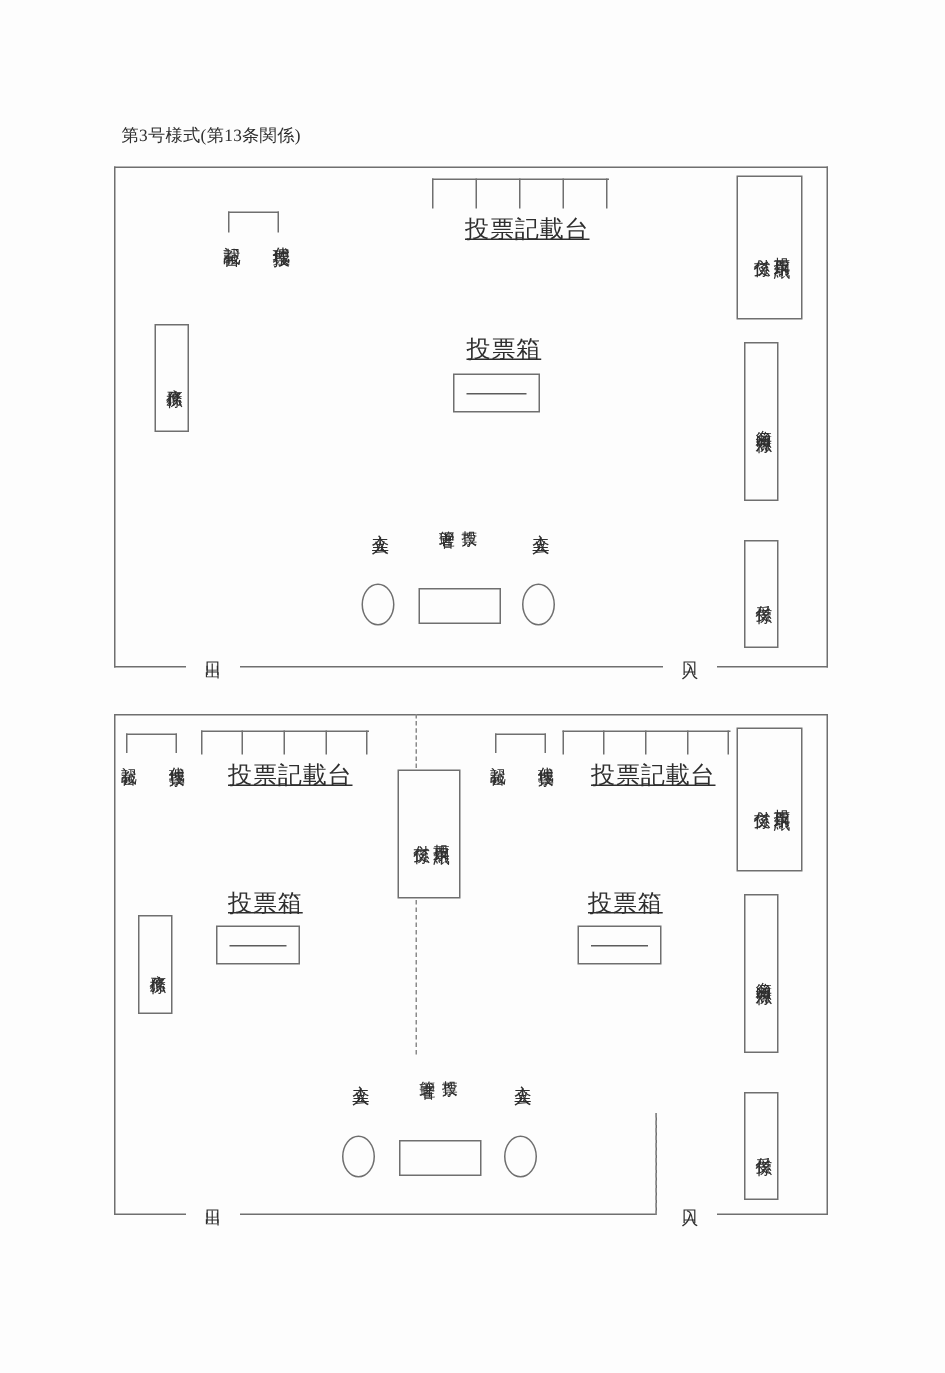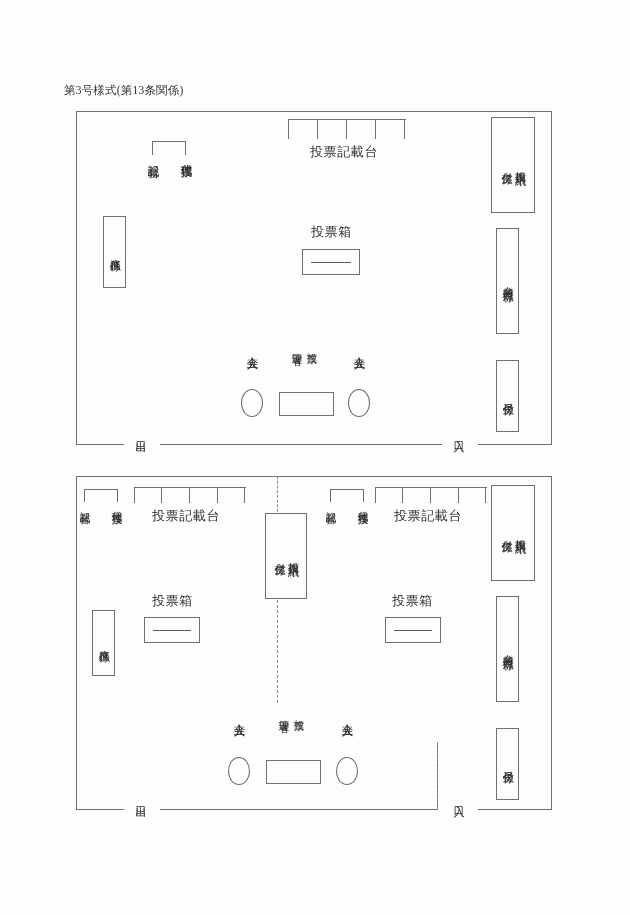--- a/index.html
+++ b/index.html
@@ -20,21 +20,21 @@
     position: absolute;
     left: 0; top: 0;
     width: 630px;
     height: 915px;
     background: #fdfdfd;
   }
 
   
   .form-title {
     position: absolute;
-    left: 64px;
+    left: 81px;
     top: 83px;
     font-size: 11.5px;
     letter-spacing: 0.2px;
     color: #2e2e2e;
     white-space: nowrap;
   }
 
   
   .diagram {
     position: absolute;
@@ -62,24 +62,25 @@
     writing-mode: vertical-rl;
     text-orientation: upright;
     font-size: 11.5px;
     line-height: 1.18;
     letter-spacing: 1.1px;
     color: #2e2e2e;
     white-space: nowrap;
   }
   .htext {
     position: absolute;
-    font-size: 13px;
+    font-size: 16px;
     letter-spacing: 0.6px;
     color: #2e2e2e;
     white-space: nowrap;
+    text-decoration: underline;
   }
 
   
   .staff-box {
     position: absolute;
     border: 1.1px solid #6f6f6f;
     box-sizing: border-box;
     display: flex;
     flex-direction: row-reverse;
     align-items: center;

